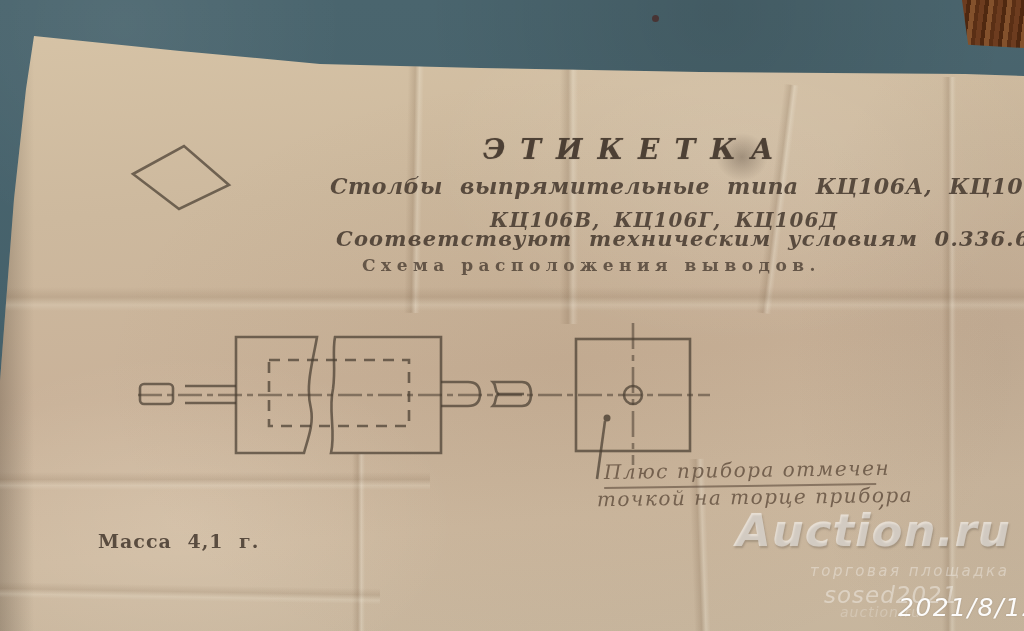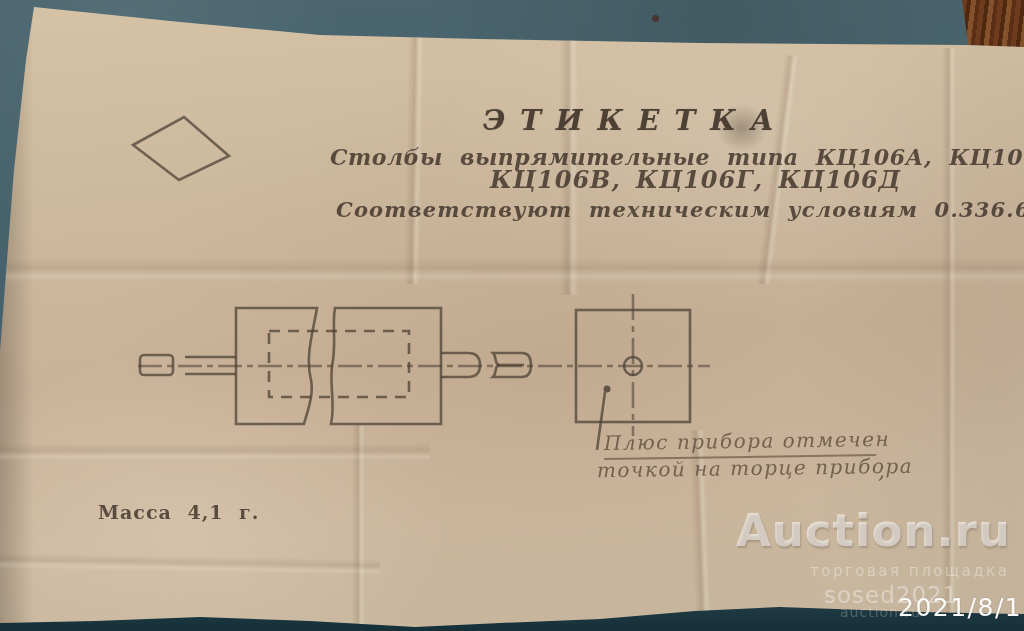--- a/index.html
+++ b/index.html
@@ -22,43 +22,44 @@
     position:absolute;inset:0;
     clip-path:polygon(34px 7px,180px 22px,320px 35px,480px 39px,700px 43px,965px 45px,1024px 47px,
       1024px 614px,920px 612px,780px 607px,695px 611px,600px 619px,500px 623px,415px 627px,
       310px 621px,200px 617px,95px 621px,0px 623px,0px 352px,14px 170px,26px 60px);
     background:
       radial-gradient(ellipse 480px 280px at 72% 22%, rgba(255,255,250,0.10), transparent 65%),
       radial-gradient(ellipse 420px 260px at 18% 82%, rgba(255,242,222,0.16), transparent 65%),
       radial-gradient(ellipse 640px 420px at 55% 58%, rgba(125,95,65,0.10), transparent 72%),
       radial-gradient(ellipse 300px 500px at 98% 55%, rgba(110,95,80,0.12), transparent 70%),
       linear-gradient(175deg,#d6c3a6 0%,#cdb99e 28%,#c9b299 55%,#cdb9a0 78%,#c6b59d 100%);
+    margin-top: 29px;
   }
   .crease{position:absolute;pointer-events:none;}
   .cv{background:linear-gradient(90deg,transparent,rgba(115,90,65,0.20) 45%,rgba(255,255,244,0.20) 72%,transparent);}
   .ch{background:linear-gradient(180deg,transparent,rgba(110,85,60,0.14) 42%,rgba(255,255,240,0.14) 75%,transparent);}
   .smudge{position:absolute;border-radius:50%;background:radial-gradient(closest-side,rgba(58,44,34,0.32),transparent);}
   .edgeShadeL{position:absolute;left:0;top:0;width:34px;height:631px;background:linear-gradient(90deg,rgba(40,30,20,0.25),transparent);}
 
   .txt{position:absolute;color:rgba(62,50,40,0.82);white-space:nowrap;}
   .title{left:483px;top:104px;font-size:28px;font-style:italic;font-weight:600;letter-spacing:15px;
          text-shadow:0 0 1px rgba(62,50,40,0.45);}
   .l1{left:330px;top:144px;font-size:22px;font-style:italic;font-weight:600;word-spacing:9px;letter-spacing:0.5px;}
-  .l2{left:490px;top:165px;font-size:24px;font-style:italic;font-weight:600;word-spacing:6px;letter-spacing:1px;}
+  .l2{left:490px;top:179px;font-size:20px;font-style:italic;font-weight:600;word-spacing:6px;letter-spacing:1px;}
   .l3{left:336px;top:197px;font-size:21px;font-style:italic;font-weight:600;word-spacing:8px;letter-spacing:1.2px;}
   .l4{left:362px;top:226px;font-size:17px;font-weight:600;letter-spacing:5.5px;color:rgba(62,50,40,0.72);}
   .mass{left:98px;top:501px;font-size:19px;font-weight:600;word-spacing:8px;letter-spacing:1px;}
 
   .hw{position:absolute;font-style:italic;color:rgba(95,76,60,0.80);white-space:nowrap;
       font-size:20px;letter-spacing:1.5px;transform:rotate(-0.8deg);}
   .hw1{left:604px;top:429px;width:272px;border-bottom:2px solid rgba(92,74,58,0.60);padding-bottom:3px;}
   .hw2{left:597px;top:456px;}
   .hwc{left:878px;top:458px;font-size:22px;}
 
-  .wm{position:absolute;font-family:"DejaVu Sans",sans-serif;white-space:nowrap;}
+  .wm{position:absolute;font-family:"DejaVu Sans",sans-serif;white-space:nowrap;font-style:italic;}
   .wmBrand{left:736px;top:504px;font-size:45px;font-weight:700;letter-spacing:1px;
            color:rgba(255,255,255,0.42);
            text-shadow:1px 2px 2px rgba(80,68,56,0.28),0 0 1px rgba(255,255,255,0.30);}
   .wmSub{left:810px;top:562px;font-size:15px;letter-spacing:2.5px;color:rgba(255,255,255,0.34);}
   .wmSeller{left:824px;top:582px;font-size:23px;letter-spacing:1px;color:rgba(255,255,255,0.38);}
   .wmSite{left:840px;top:604px;font-size:14px;letter-spacing:1px;color:rgba(255,255,255,0.22);}
   .wmDate{left:898px;top:593px;font-size:25px;letter-spacing:1.5px;color:rgba(255,255,255,0.97);
           text-shadow:0 0 2px rgba(0,0,0,0.15);}
   svg.diagram{position:absolute;left:0;top:0;pointer-events:none;}
 </style>
@@ -81,20 +82,21 @@
     <div class="crease cv" style="left:692px;top:430px;width:16px;height:200px;transform:rotate(-2deg);"></div>
     <div class="crease cv" style="left:942px;top:48px;width:14px;height:566px;"></div>
     <div class="crease ch" style="left:0;top:443px;width:430px;height:18px;"></div>
     <div class="crease ch" style="left:0;top:556px;width:380px;height:16px;transform:rotate(1deg);"></div>
     <div class="smudge" style="left:716px;top:104px;width:52px;height:48px;"></div>
 
     <div class="txt title">ЭТИКЕТКА</div>
     <div class="txt l1">Столбы выпрямительные типа КЦ106А, КЦ106Б,</div>
     <div class="txt l2">КЦ106В, КЦ106Г, КЦ106Д</div>
     <div class="txt l3">Соответствуют техническим условиям 0.336.600ТУ</div>
+    <div class="txt l4">Схема расположения выводов.</div>
     <div class="txt mass">Масса 4,1 г.</div>
 
     <div class="hw hw1">Плюс прибора отмечен</div>
     <div class="hw hw2">точкой на торце прибора</div>
     <div class="hw hwc">,</div>
 
     <svg class="diagram" width="1024" height="631" viewBox="0 0 1024 631" fill="none" stroke="#4a3e32" stroke-width="2.6" stroke-opacity="0.72">
 
       <polygon points="133,145 184,117 229,156 179,180"></polygon>
 

